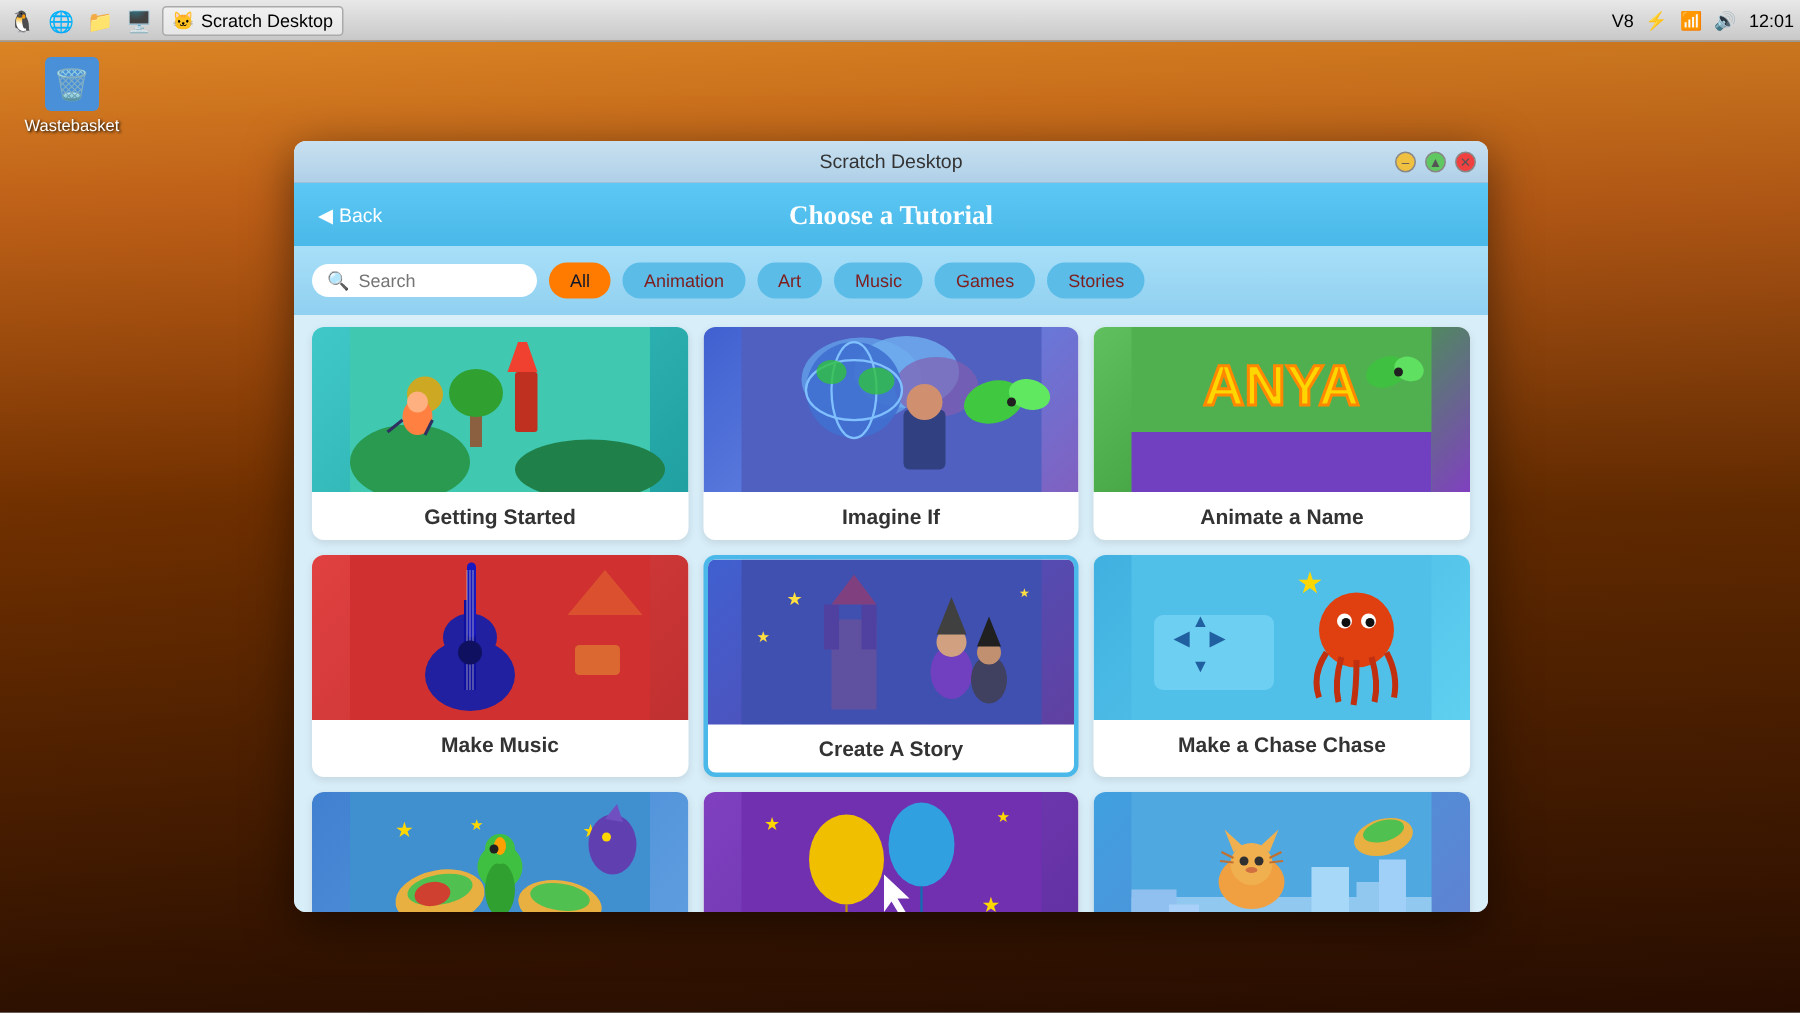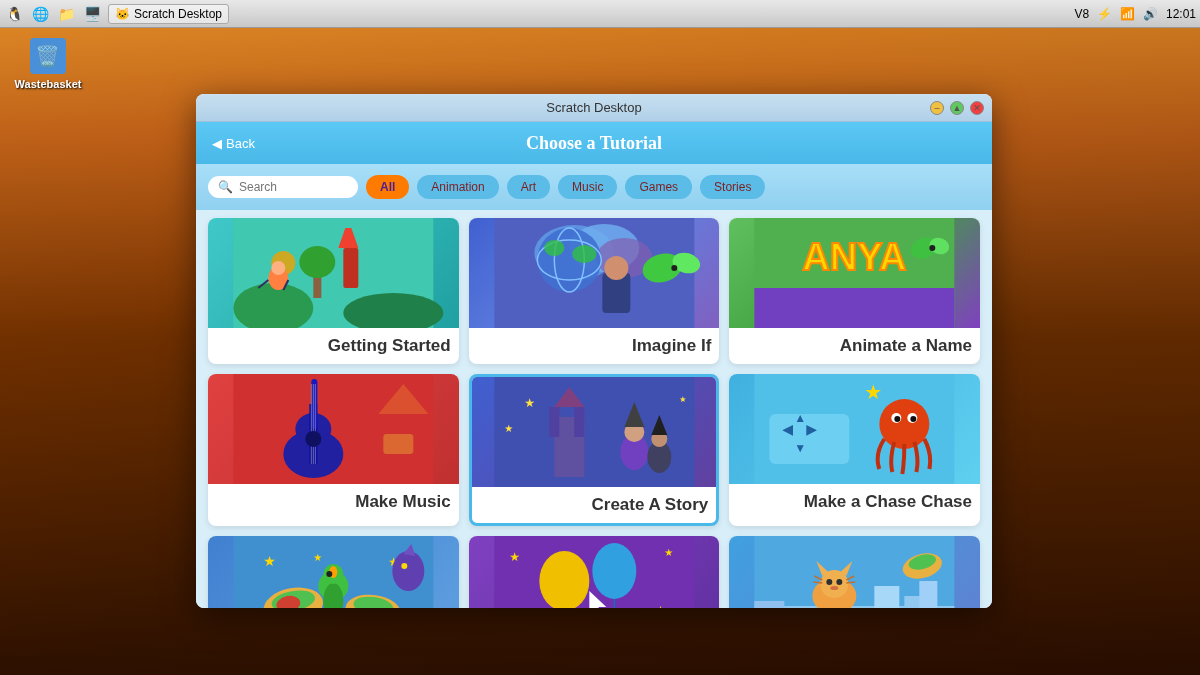--- a/index.html
+++ b/index.html
@@ -94,21 +94,20 @@
       display: flex;
       align-items: center;
       justify-content: center;
       font-size: 20px;
     }
     .desktop-icon-label {
       color: white;
       font-size: 11px;
       text-align: right;
       text-shadow: 1px 1px 2px black;
-      font-weight: bold;
     }
 
     
     .window {
       position: absolute;
       top: 94px;
       left: 196px;
       width: 796px;
       height: 514px;
       background: #e8f4ff;
@@ -217,22 +216,21 @@
     .filter-btn {
       padding: 5px 14px;
       border-radius: 16px;
       font-size: 12px;
       cursor: pointer;
       border: none;
       font-weight: 500;
     }
     .filter-btn.active {
       background: #ff7b00;
-      color: #4c1d95;
-      font-weight: bold;
+      color: #0f172a;
     }
     .filter-btn.inactive {
       background: #5bbce8;
       color: #7f1d1d;
     }
 
     
     .content-area {
       flex: 1;
       overflow-y: auto;
@@ -268,22 +266,22 @@
     .tutorial-card.selected {
       border: 3px solid #4ab8e8;
     }
     .tutorial-thumb {
       height: 110px;
       position: relative;
       overflow: hidden;
     }
     .tutorial-label {
       padding: 8px;
-      text-align: right;
-      font-size: 17px;
+      text-align: center;
+      font-size: 14px;
       font-weight: 600;
       color: #333;
     }
 
     
     .thumb-getting-started {
       background: linear-gradient(135deg, #40c8c8 0%, #20a0a0 100%);
     }
     .thumb-animate-name {
       background: linear-gradient(135deg, #60c060 0%, #40a040 50%, #8040c0 100%);

